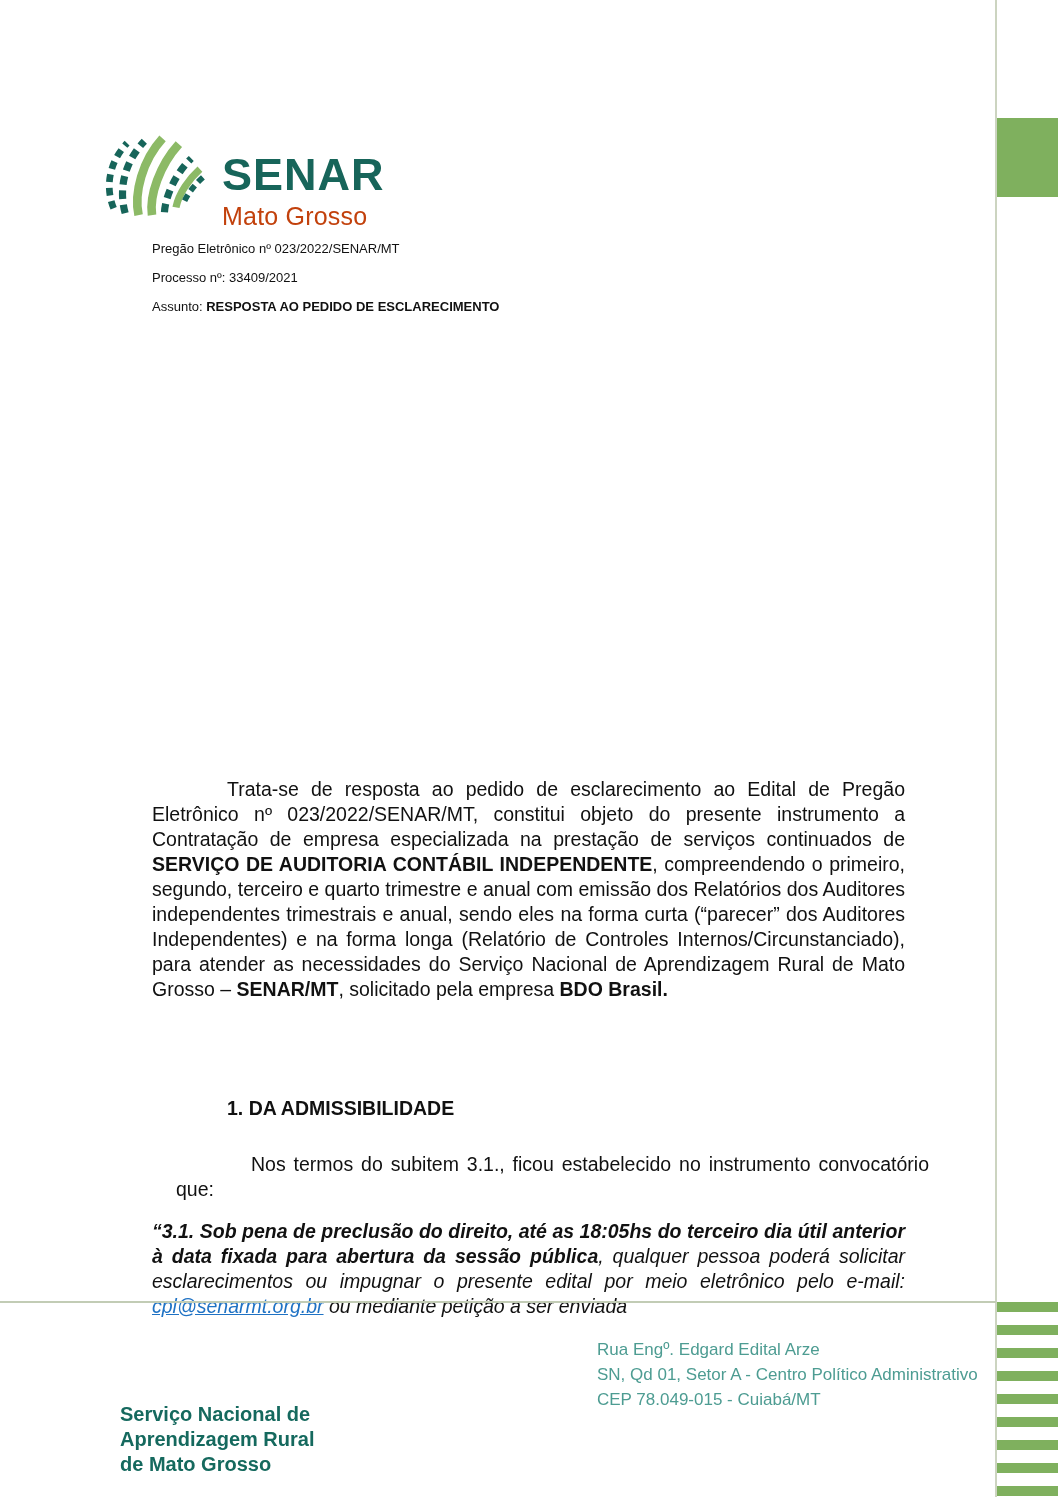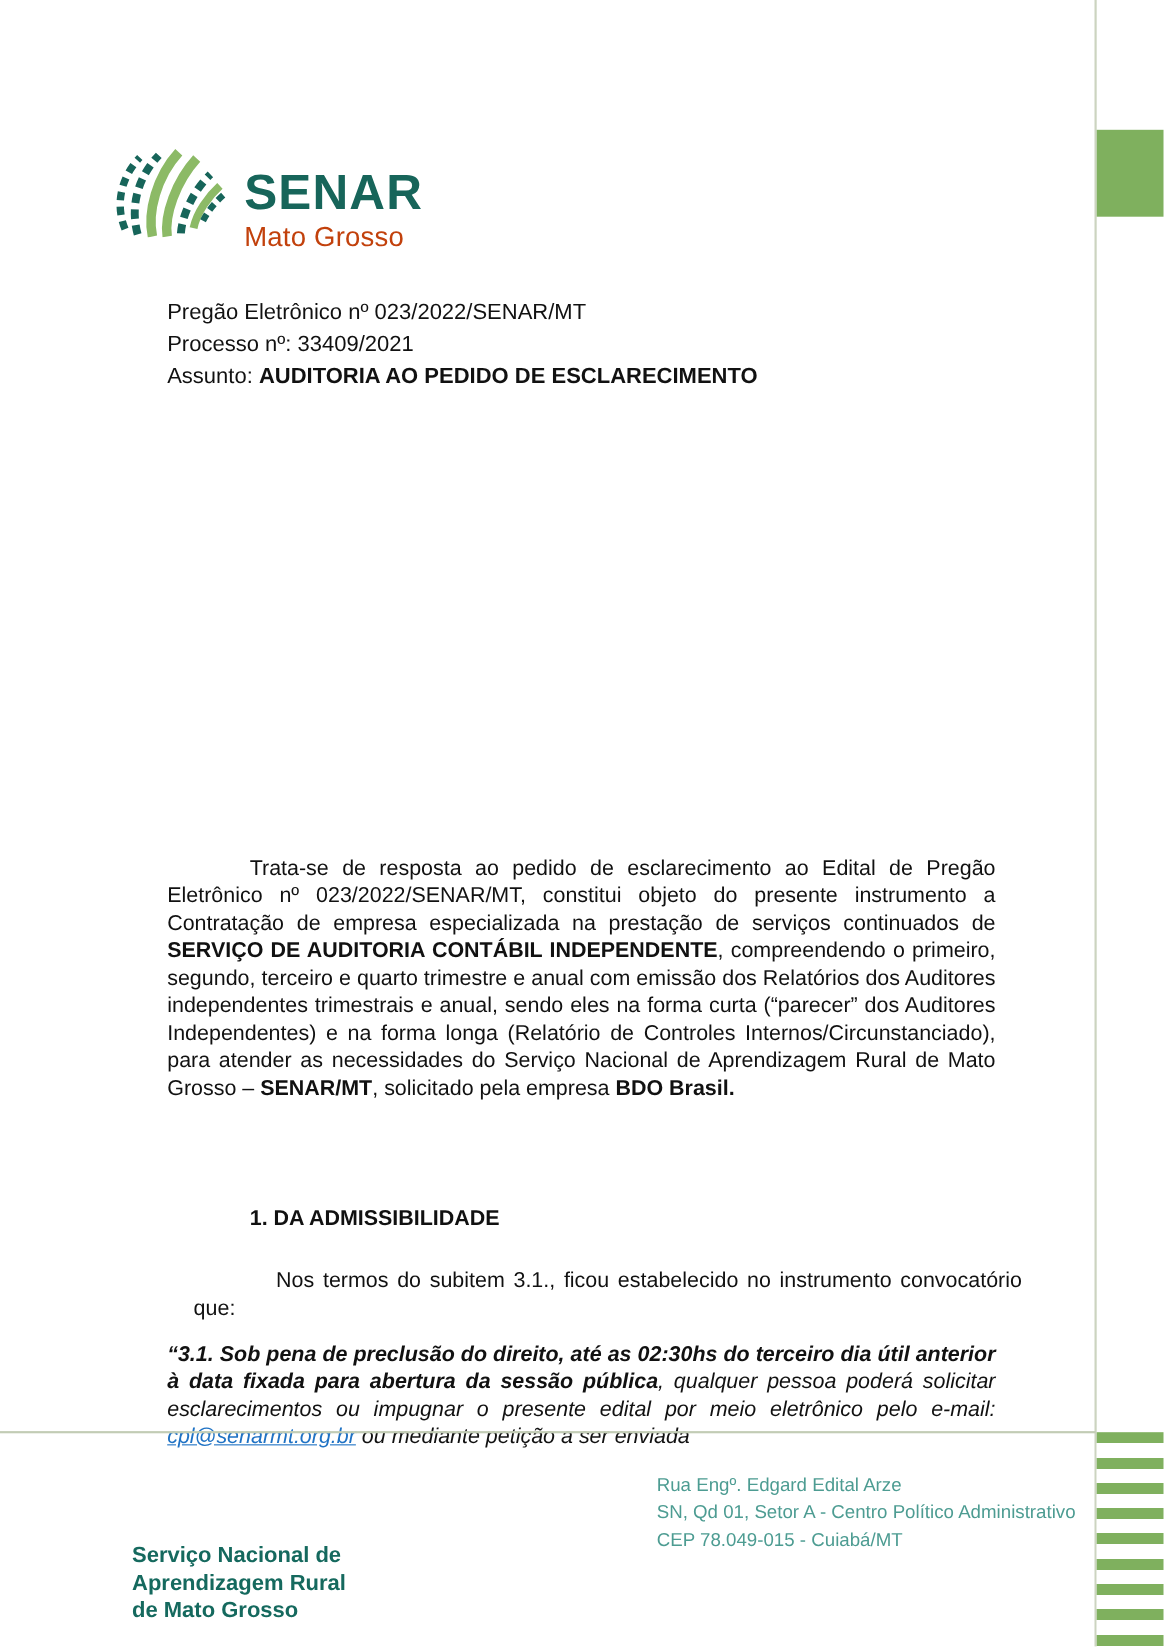--- a/index.html
+++ b/index.html
@@ -12,21 +12,21 @@
   .gsquare { position:absolute; left:997px; top:118px; width:61px; height:79px; background:#7FB05E; }
   .gstripes{ position:absolute; left:997px; top:1302px; width:61px; height:195px;
              background:repeating-linear-gradient(to bottom,#7FB05E 0px,#7FB05E 10px,#ffffff 10px,#ffffff 23px); }
   
   .logo { position:absolute; left:98px; top:110px; display:flex; align-items:center; gap:16px; }
   .logo svg { width:108px; height:92px; display:block; }
   .logo-text { display:flex; flex-direction:column;margin-top:44px; }
   .wordmark { font-size:45px; font-weight:bold; color:#17655A; letter-spacing:1px; line-height:0.95; }
   .subtitle { font-size:25px; color:#c2410c; margin-top:5px; letter-spacing:0.2px; }
   
-  .meta { position:absolute; left:152px; top:234px; font-size:20px; line-height:29px;margin-top:36px; }
+  .meta { position:absolute; left:152px; top:234px; font-size:13px; line-height:29px; }
   .meta b { font-weight:bold; }
   
   .para { position:absolute; left:152px; width:753px; font-size:19.5px; line-height:25px; text-align:justify; }
   .p1 { top:757px; text-indent:75px; }
   .heading { position:absolute; left:227px; top:1097px; font-size:19.5px; font-weight:bold; }
   .p2 { top:1132px; text-indent:75px;margin-left:24px; }
   .quote { top:1199px; font-style:italic; }
   .quote b { font-weight:bold; }
   a.email { color:#1F72C4; text-decoration:underline; font-style:italic; }
   
@@ -56,30 +56,30 @@
     </svg>
     <div class="logo-text">
       <span class="wordmark">SENAR</span>
       <span class="subtitle">Mato Grosso</span>
     </div>
   </div>
 
   <div class="meta">
     <div>Pregão Eletrônico nº 023/2022/SENAR/MT</div>
     <div>Processo nº: 33409/2021</div>
-    <div><span>Assunto: </span><b>AUDITORIA AO PEDIDO DE ESCLARECIMENTO</b></div>
+    <div><span>Assunto: </span><b>RESPOSTA AO PEDIDO DE ESCLARECIMENTO</b></div>
   </div>
 
   <p class="para p1"><span>Trata-se de resposta ao pedido de esclarecimento ao Edital de Pregão Eletrônico nº 023/2022/SENAR/MT, constitui objeto do presente instrumento a Contratação de empresa especializada na prestação de serviços continuados de </span><b>SERVIÇO DE AUDITORIA CONTÁBIL INDEPENDENTE</b><span>, compreendendo o primeiro, segundo, terceiro e quarto trimestre e anual com emissão dos Relatórios dos Auditores independentes trimestrais e anual, sendo eles na forma curta (“parecer” dos Auditores Independentes) e na forma longa (Relatório de Controles Internos/Circunstanciado), para atender as necessidades do Serviço Nacional de Aprendizagem Rural de Mato Grosso – </span><b>SENAR/MT</b><span>, solicitado pela empresa </span><b>BDO Brasil.</b></p>
 
   <div class="heading">1. DA ADMISSIBILIDADE</div>
 
   <p class="para p2">Nos termos do subitem 3.1., ficou estabelecido no instrumento convocatório que:</p>
 
-  <p class="para quote"><b>“3.1. Sob pena de preclusão do direito, até as 02:30hs do terceiro dia útil anterior à data fixada para abertura da sessão pública</b><span>, qualquer pessoa poderá solicitar esclarecimentos ou impugnar o presente edital por meio eletrônico pelo e-mail: </span><a class="email" href="#">cpl@senarmt.org.br</a><span>  ou mediante petição a ser enviada</span></p>
+  <p class="para quote"><b>“3.1. Sob pena de preclusão do direito, até as 18:05hs do terceiro dia útil anterior à data fixada para abertura da sessão pública</b><span>, qualquer pessoa poderá solicitar esclarecimentos ou impugnar o presente edital por meio eletrônico pelo e-mail: </span><a class="email" href="#">cpl@senarmt.org.br</a><span>  ou mediante petição a ser enviada</span></p>
 
   <div class="frule"></div>
 
   <div class="f-org">
     <div>Serviço Nacional de</div>
     <div>Aprendizagem Rural</div>
     <div>de Mato Grosso</div>
   </div>
 
   <div class="f-addr">

